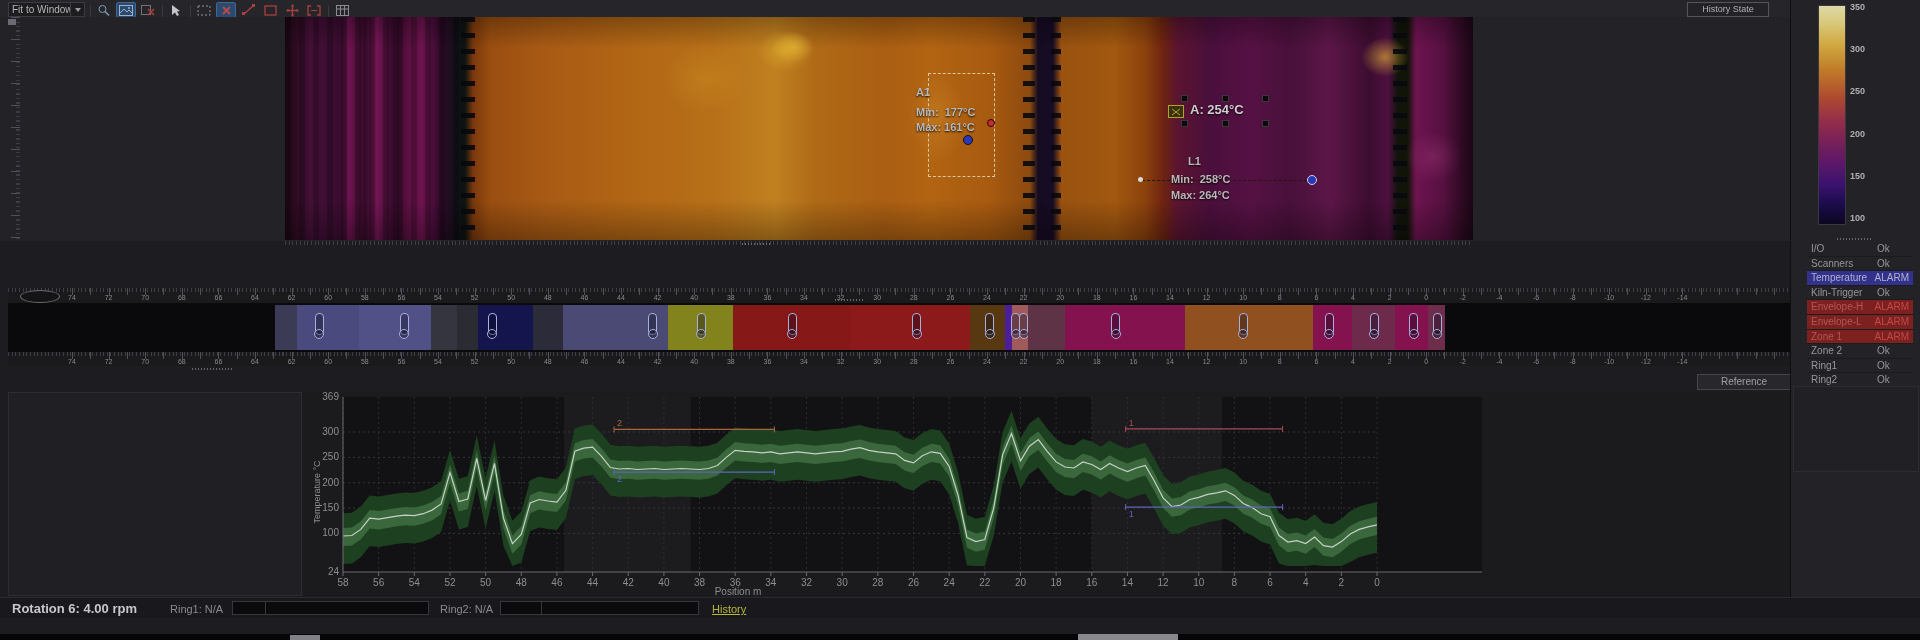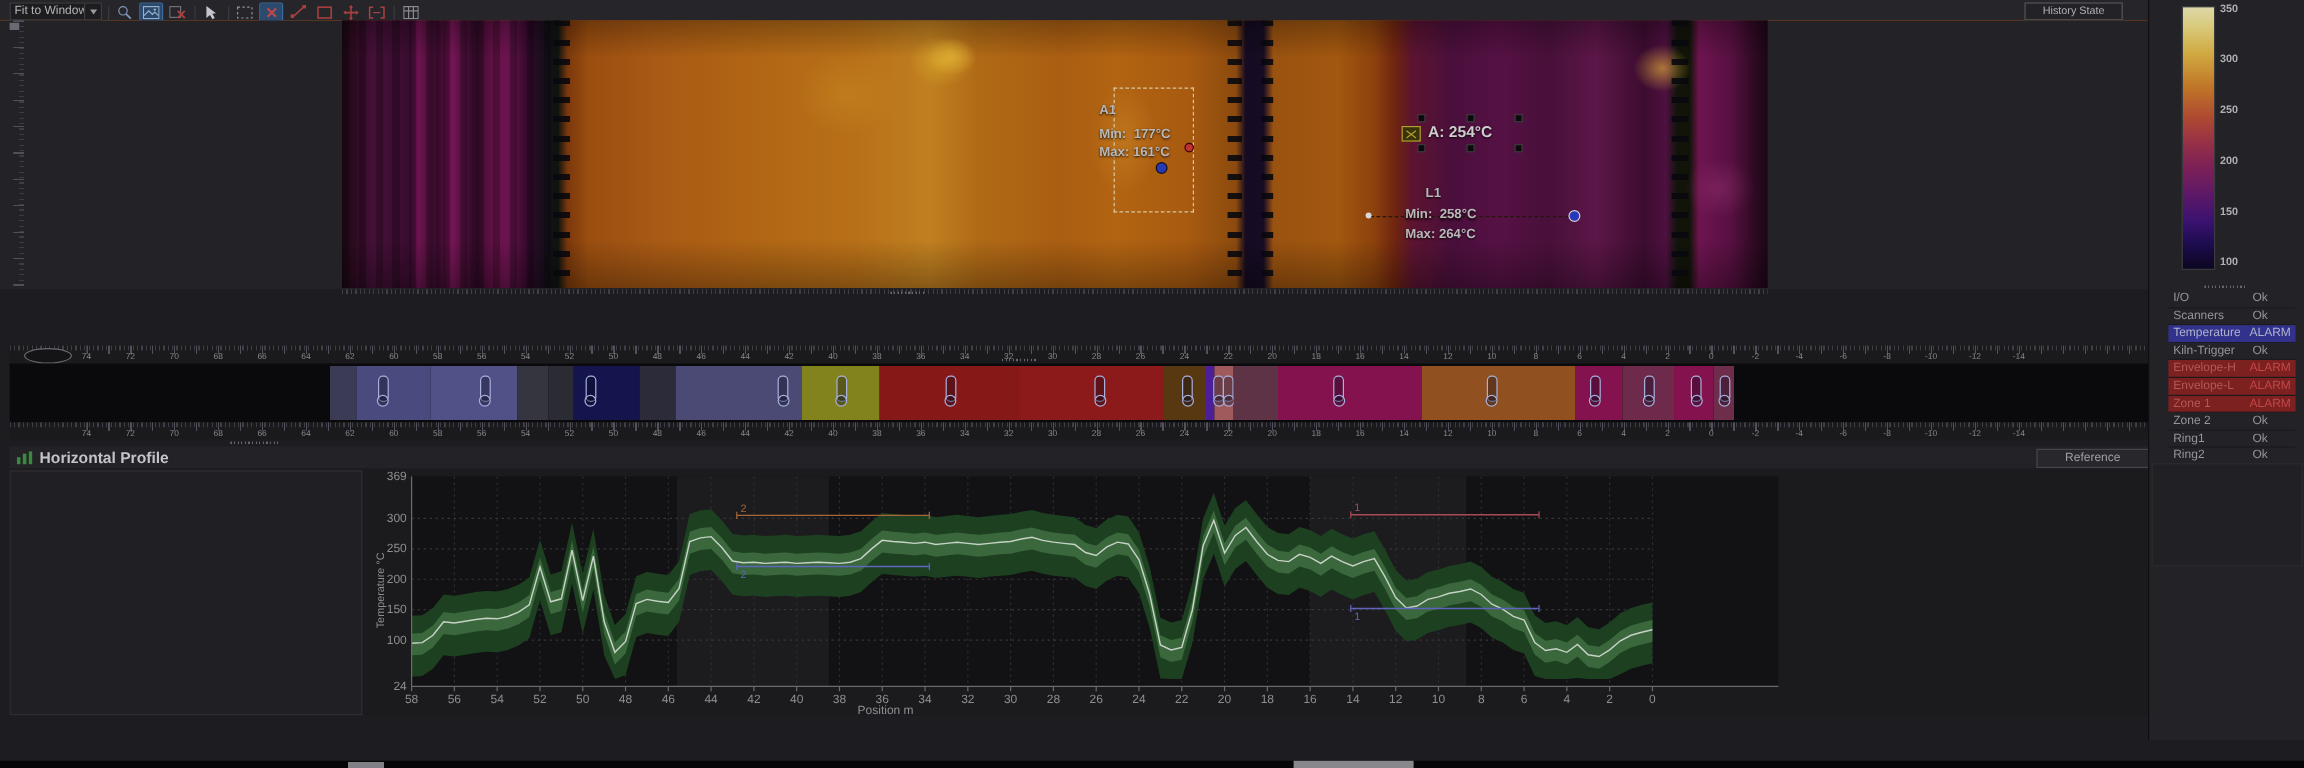--- a/index.html
+++ b/index.html
@@ -371,28 +371,20 @@
       <div class="ruler-num" style="left: 1445.8px;">-2</div>
       <div class="ruler-num" style="left: 1482.4px;">-4</div>
       <div class="ruler-num" style="left: 1519px;">-6</div>
       <div class="ruler-num" style="left: 1555.6px;">-8</div>
       <div class="ruler-num" style="left: 1592.2px;">-10</div>
       <div class="ruler-num" style="left: 1628.8px;">-12</div>
       <div class="ruler-num" style="left: 1665.4px;">-14</div>
     </div>
   <div class="abs dots" style="left:192px;top:368px;width:40px;"></div>
 
-  <div class="abs profile-header">
-    <svg width="13" height="11" style="margin-left:6px">
-        <rect x="0" y="5" width="3" height="6" fill="#3a8a3e"></rect>
-        <rect x="5" y="2" width="3" height="9" fill="#3a8a3e"></rect>
-        <rect x="10" y="0" width="3" height="11" fill="#3a8a3e"></rect>
-      </svg>
-    <span class="profile-title">Horizontal Profile</span>
-  </div>
   <div class="abs ref-btn">Reference</div>
   <div class="abs chart-bg"></div>
   <div class="abs left-panel"></div>
   <svg class="abs" id="profile-svg" style="left:308px;top:392px;" width="1482" height="204">
       <rect x="35" y="5" width="1139" height="175" fill="#121215"></rect>
       <rect x="256.1" y="5" width="126.6" height="175" fill="rgba(205,205,215,0.055)"></rect>
       <rect x="783.8" y="5" width="130.1" height="175" fill="rgba(205,205,215,0.055)"></rect>
       <line x1="35" x2="1069" y1="40" y2="40" stroke="#35353a" stroke-dasharray="2 3"></line>
       <line x1="35" x2="1069" y1="65.36231884057972" y2="65.36231884057972" stroke="#35353a" stroke-dasharray="2 3"></line>
       <line x1="35" x2="1069" y1="90.72463768115942" y2="90.72463768115942" stroke="#35353a" stroke-dasharray="2 3"></line>
@@ -569,17 +561,27 @@
           <span class="st-value">Ok</span>
         </div>
         <div class="st-row ok">
           <span class="st-label">Ring2</span>
           <span class="st-value">Ok</span>
         </div>
       </div>
     <div class="side-panel" style="left:2px;top:386px;width:124px;height:84px;"></div>
   </div>
 
+  <div class="abs bottom-bar">
+    <span class="abs bb-rotation">Rotation 6: 4.00 rpm</span>
+    <span class="abs bb-label" style="left:170px;">Ring1: N/A</span>
+    <span class="bb-input" style="left:232px;width:32px;"></span>
+    <span class="bb-input" style="left:265px;width:162px;"></span>
+    <span class="abs bb-label" style="left:440px;">Ring2: N/A</span>
+    <span class="bb-input" style="left:500px;width:40px;"></span>
+    <span class="bb-input" style="left:541px;width:156px;"></span>
+    <a class="abs bb-history" href="#">History</a>
+  </div>
   <div class="abs task-strip">
     <span class="abs" style="left:290px;top:1px;width:30px;height:5px;background:#808086;"></span>
     <span class="abs" style="left:1078px;top:0px;width:100px;height:6px;background:#88888c;"></span>
   </div>
 </div>
 
 </body></html>

